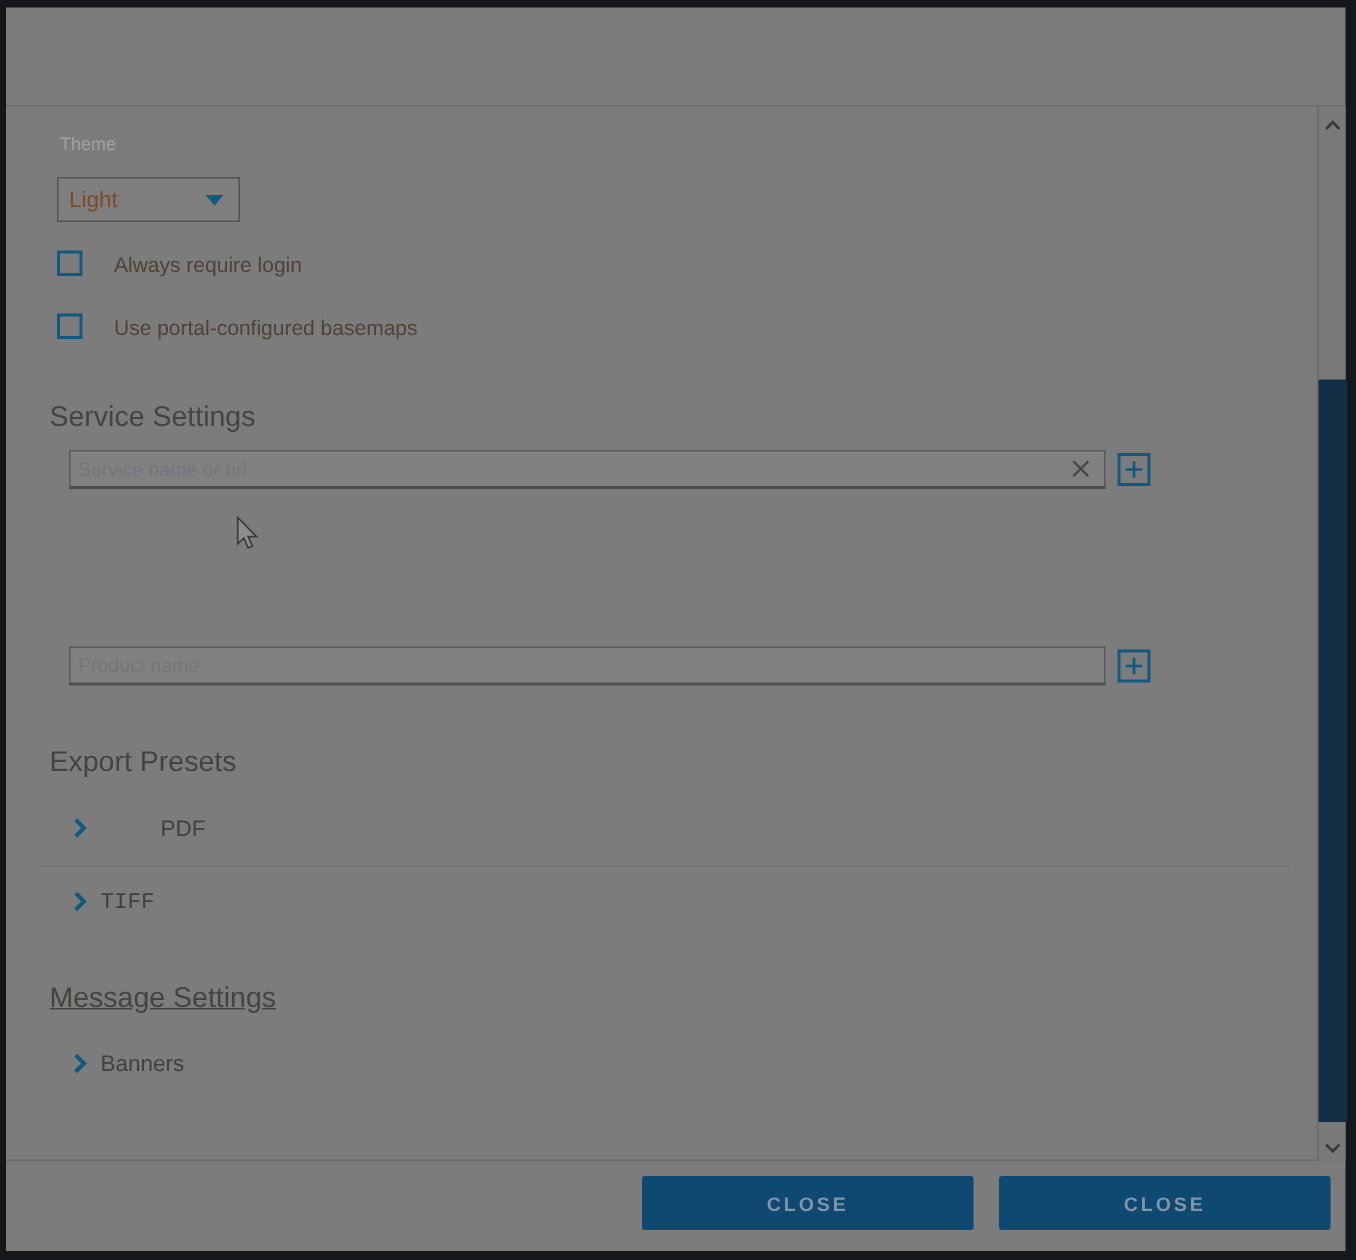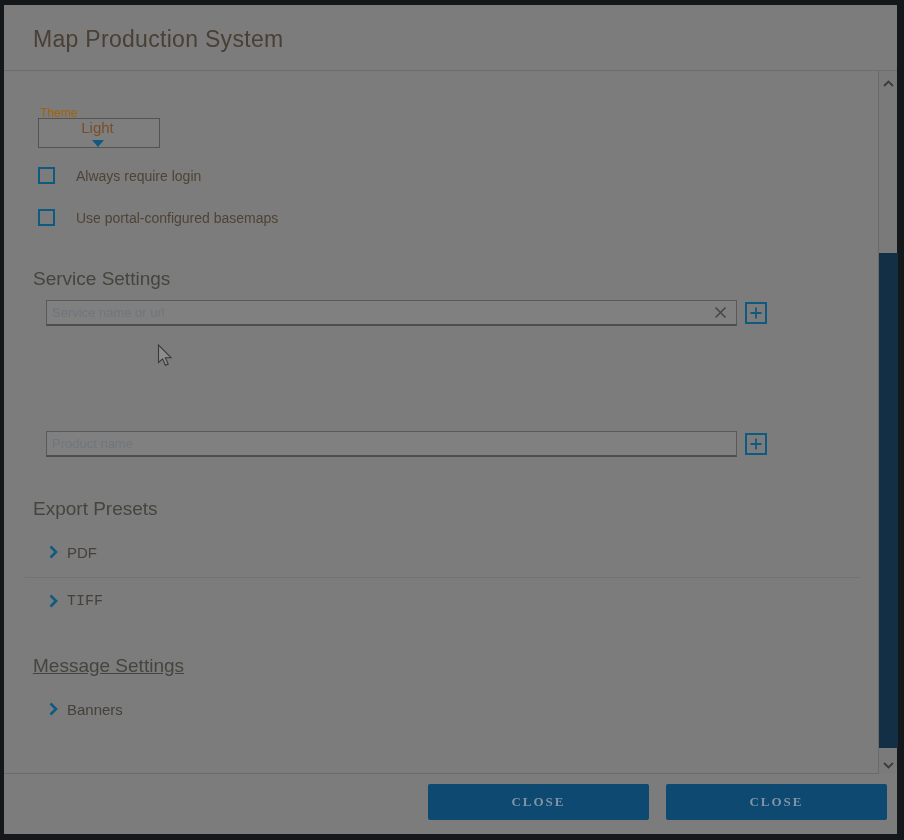--- a/index.html
+++ b/index.html
@@ -17,27 +17,27 @@
   }
 
   .title {
     position:absolute; left:33px; top:26px;
     font-size:23px; font-weight:500; letter-spacing:.3px;
     color:var(--title-text,#493f34);
   }
   .hdr-divider { position:absolute; left:4px; top:70px; width:893px; height:1px; background:#6c6c6c; }
 
   .field-label {
-    position:absolute; left:40px; top:106px;
-    font-size:12px; color:#a16207;
+    position:absolute; left:40px; top:89px;
+    font-size:12px; color:#a3a3a3;
   }
   .select {
     position:absolute; left:38px; top:118px; width:122px; height:30px;
     border:1px solid #55534e; background:rgba(255,255,255,0.02);
-    display:flex; align-items:center; padding:0 10px 0 7px; cursor:default;flex-direction:column;
+    display:flex; align-items:center; padding:0 10px 0 7px; cursor:default;
   }
   .select .value { font-size:15px; color:var(--select-text,#7a4e28); flex:1; }
   .select .caret {
     width:0; height:0; border-left:6px solid transparent; border-right:6px solid transparent;
     border-top:7px solid var(--accent-blue,#0f5a81);
   }
 
   .cb-row { position:absolute; left:38px; display:flex; align-items:flex-end; height:18px; }
   .cb-box {
     width:17px; height:17px; border:2px solid var(--accent-blue,#0f5a81);
@@ -75,21 +75,21 @@
   }
   .tree-row .chev { color:var(--accent-blue,#0f5a81); display:flex; align-items:center; }
   .tree-row .lab { margin-left:9px; font-size:15px; color:#44403a; }
 
   .row-divider { position:absolute; left:25px; width:835px; height:1px; background:#72726f; }
 
   .footer-divider { position:absolute; left:4px; top:773px; width:893px; height:1px; background:#6b6b6b; }
   .btn {
     position:absolute; top:784px; width:221px; height:36px;
     background:var(--button-blue,#0d4971); border:none; border-radius:2px;
-    font-family:Liberation Serif, serif;
+    font-family:Liberation Sans, sans-serif;
     font-size:13px; font-weight:600; letter-spacing:2px;
     color:var(--button-text,#8394a4); cursor:pointer;
     display:flex; align-items:center; justify-content:center;
   }
   .btn-close { left:428px; }
   .btn-update { left:666px; }
 
   .scrollbar {
     position:absolute; left:878px; top:71px; width:19px; height:703px;
     background:#7a7a7a; border-left:1px solid #6a6a6a;
@@ -102,21 +102,20 @@
     background:var(--scroll-thumb,#132f45); cursor:pointer; }
 
   .cursor { position:absolute; left:157px; top:344px; pointer-events:none; }
 </style>
 </head>
 <body>
 
 <div class="stage">
   <div class="dialog"></div>
 
-  <div class="title">Map Production System</div>
   <div class="hdr-divider"></div>
 
   <div class="field-label">Theme</div>
   <div class="select">
     <span class="value">Light</span>
     <span class="caret"></span>
   </div>
 
   <div class="cb-row" style="top:166px;">
     <span class="cb-box"></span>
@@ -145,21 +144,21 @@
   <div class="input-wrap" style="top:431px;">
     <input type="text" placeholder="Product name" style="">
   </div>
   <button class="add-btn" style="top:433px;">
     <svg width="12" height="12" viewBox="0 0 12 12">
         <path d="M6 0.5 V11.5 M0.5 6 H11.5" stroke="currentColor" stroke-width="1.8" fill="none"></path>
       </svg>
   </button>
 
   <div class="heading" style="top:498px;">Export Presets</div>
-  <div class="tree-row" style="top:542px;">
+  <div class="tree-row" style="top:542px;gap:40px;">
     <span class="chev">
       <svg width="9" height="14" viewBox="0 0 9 14">
           <path d="M1.5 1.5 L7 7 L1.5 12.5" stroke="currentColor" stroke-width="2.6" fill="none"></path>
         </svg>
     </span>
     <span class="lab">PDF</span>
   </div>
   <div class="row-divider" style="top:577px;"></div>
   <div class="tree-row" style="top:591px;font-family:Liberation Mono, monospace;">
     <span class="chev">

